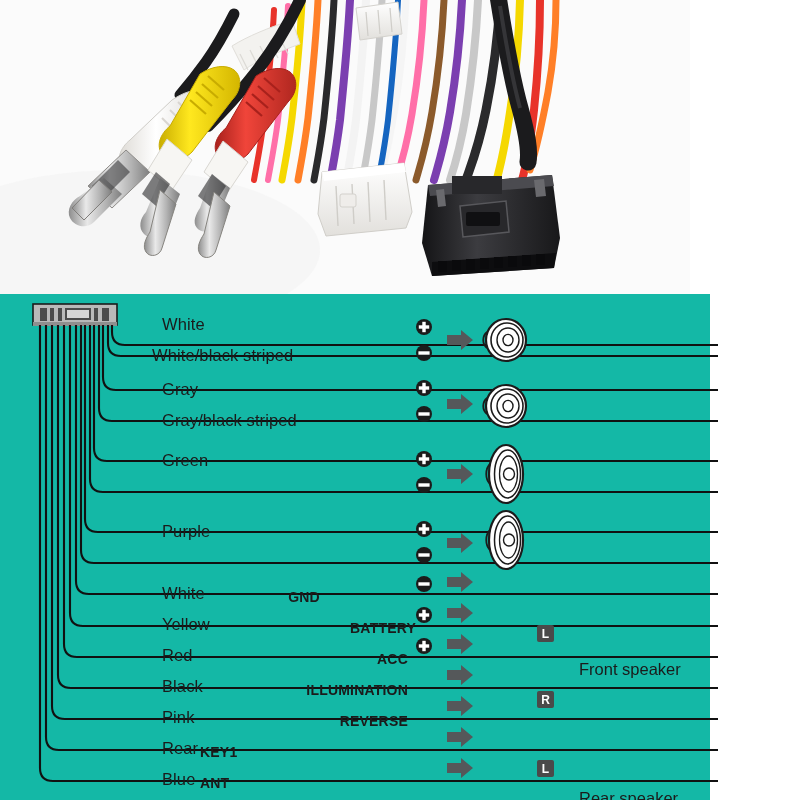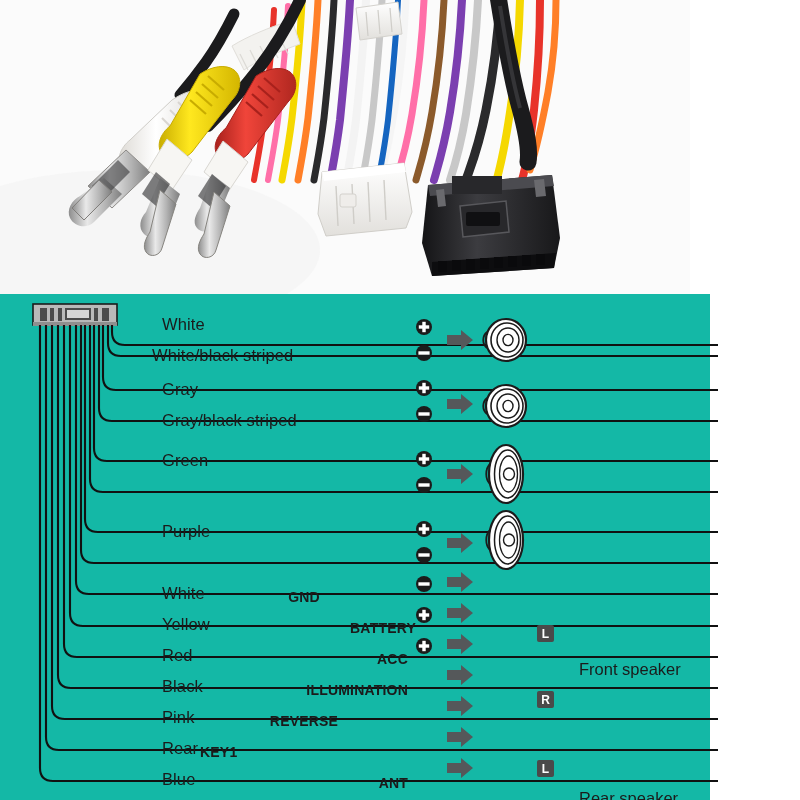--- a/index.html
+++ b/index.html
@@ -341,23 +341,23 @@
     <div class="lbl wire-name" style="left:162px;top:352px">Red</div>
     <div class="lbl wire-name" style="left:162px;top:383px">Black</div>
     <div class="lbl wire-name" style="left:162px;top:414px">Pink</div>
     <div class="lbl wire-name" style="left:162px;top:445px">Rear</div>
     <div class="lbl wire-name" style="left:162px;top:476px">Blue</div>
 
     <div class="lbl wire-fn" style="left:200px;top:295px;width:208px;text-align:center">GND</div>
     <div class="lbl wire-fn" style="left:208px;top:326px;width:208px;text-align:right">BATTERY</div>
     <div class="lbl wire-fn" style="left:200px;top:357px;width:208px;text-align:right">ACC</div>
     <div class="lbl wire-fn" style="left:200px;top:388px;width:208px;text-align:right">ILLUMINATION</div>
-    <div class="lbl wire-fn" style="left:200px;top:419px;width:208px;text-align:center">REVERSE</div>
+    <div class="lbl wire-fn" style="left:200px;top:419px;width:208px;text-align:right">REVERSE</div>
     <div class="lbl wire-fn" style="left:200px;top:450px;width:208px;text-align:left">KEY1</div>
-    <div class="lbl wire-fn" style="left:200px;top:481px;width:208px;text-align:right">ANT</div>
+    <div class="lbl wire-fn" style="left:200px;top:481px;width:208px;">ANT</div>
 
     <div class="lr-badge" style="left:537px;top:331px">L</div>
     <div class="lr-badge" style="left:537px;top:397px">R</div>
     <div class="lr-badge" style="left:537px;top:466px">L</div>
 
     <div class="lbl grp" style="left:531px;top:366px">Front speaker</div>
     <div class="lbl grp" style="left:531px;top:495px">Rear speaker</div>
 
   </div>
 </div>

